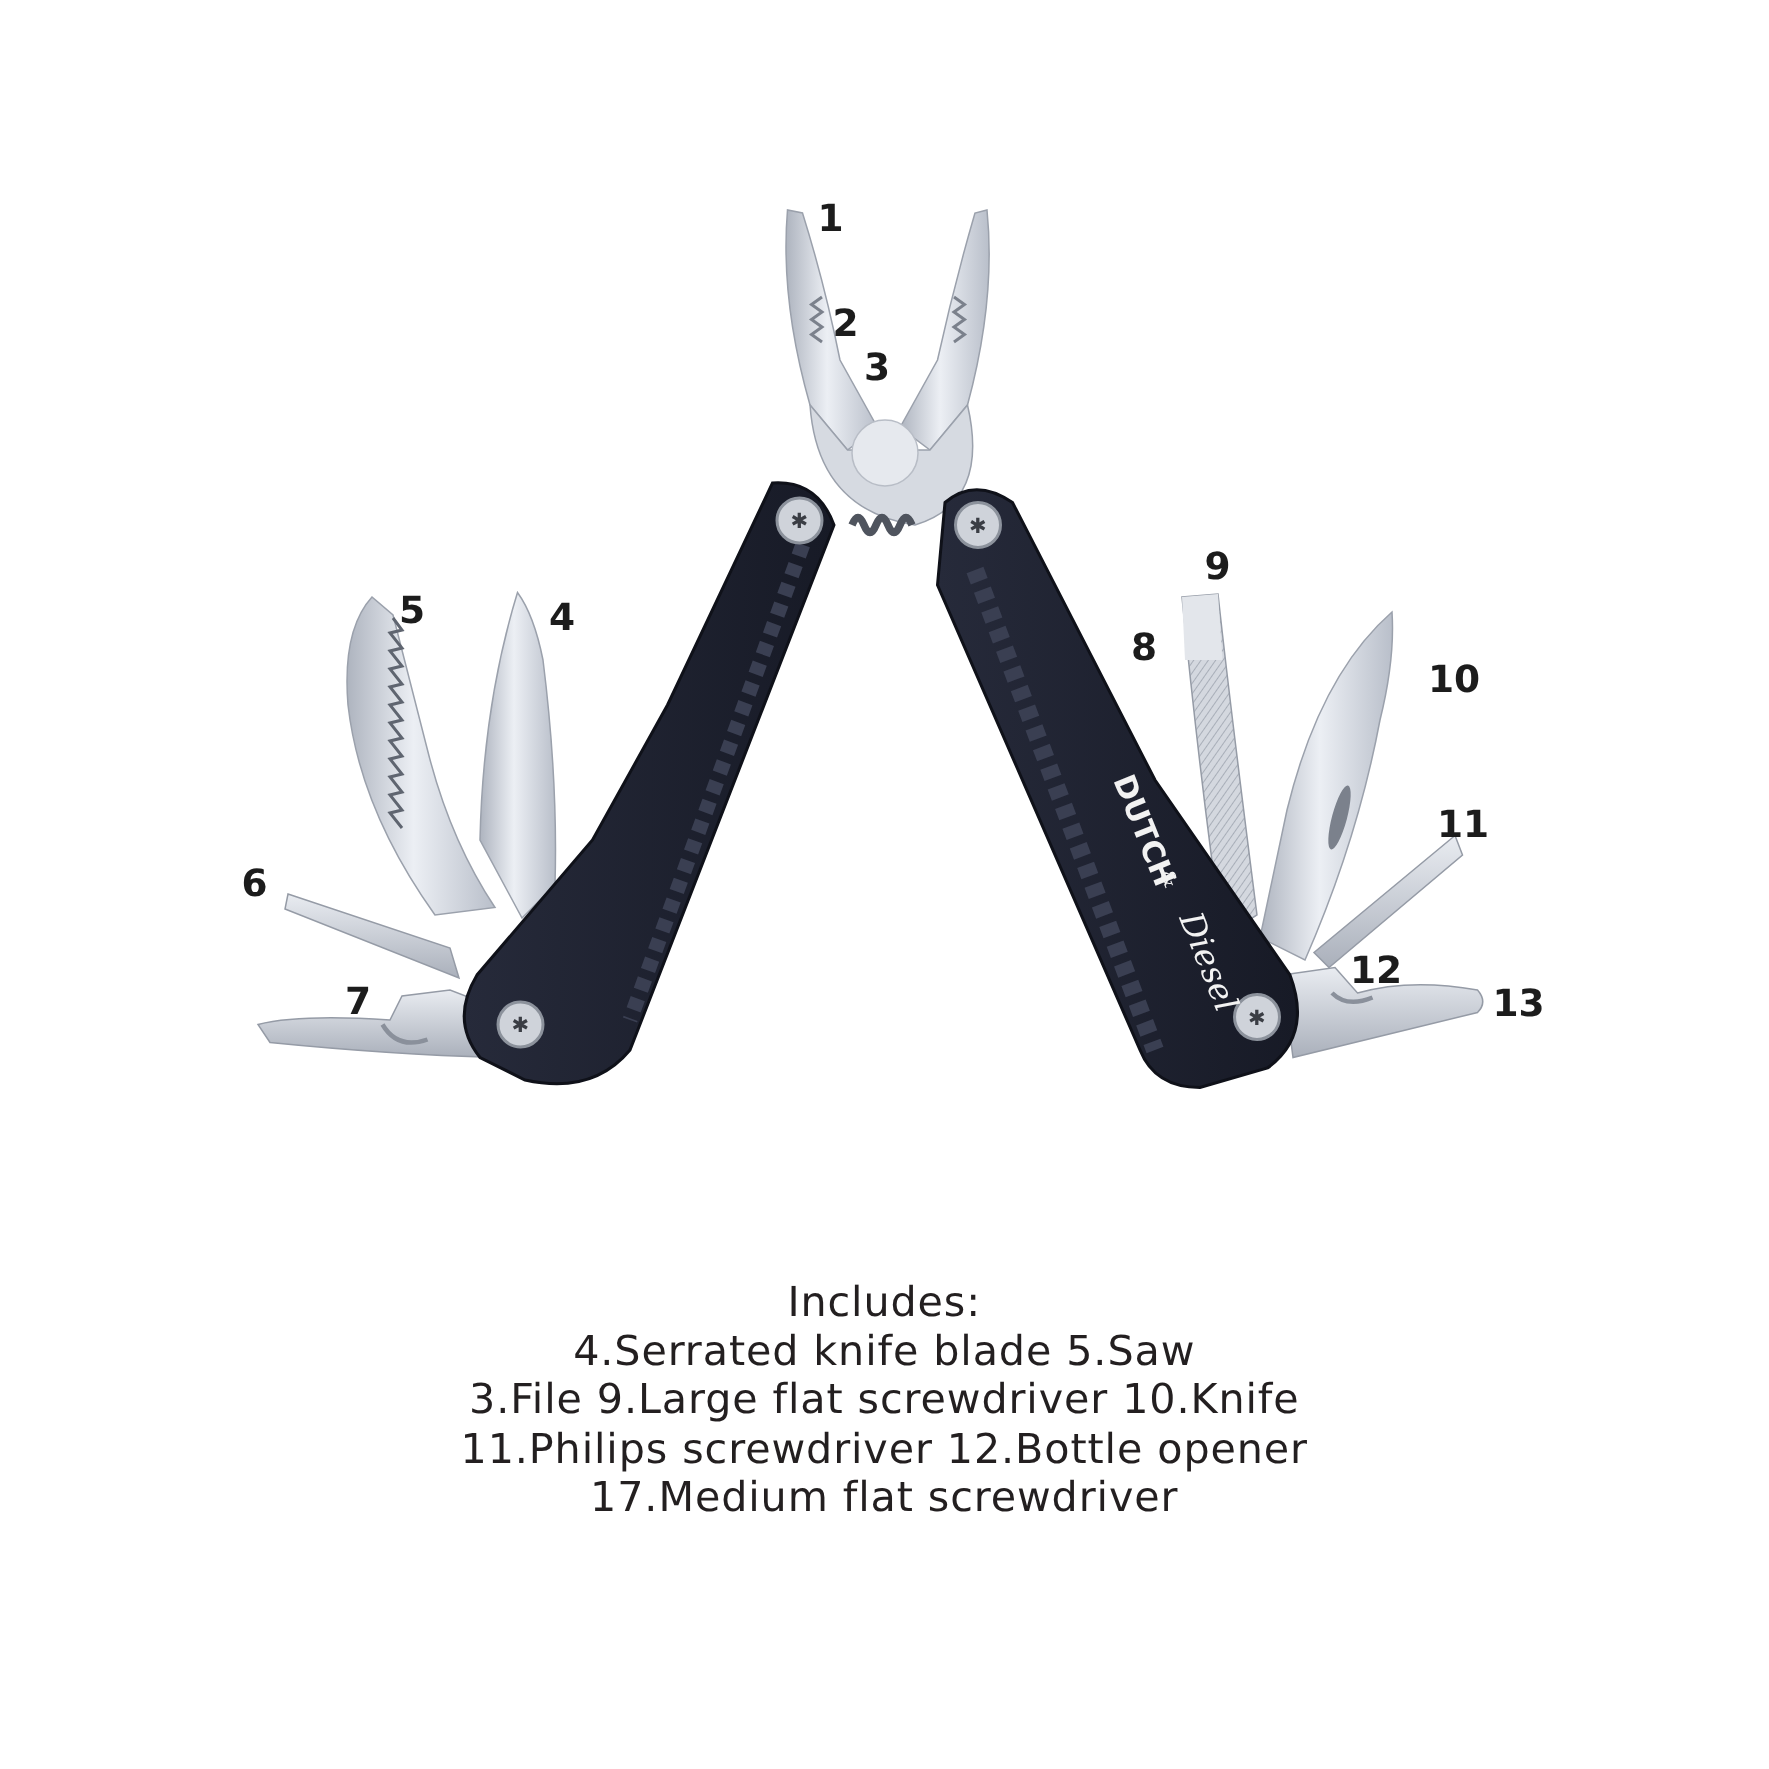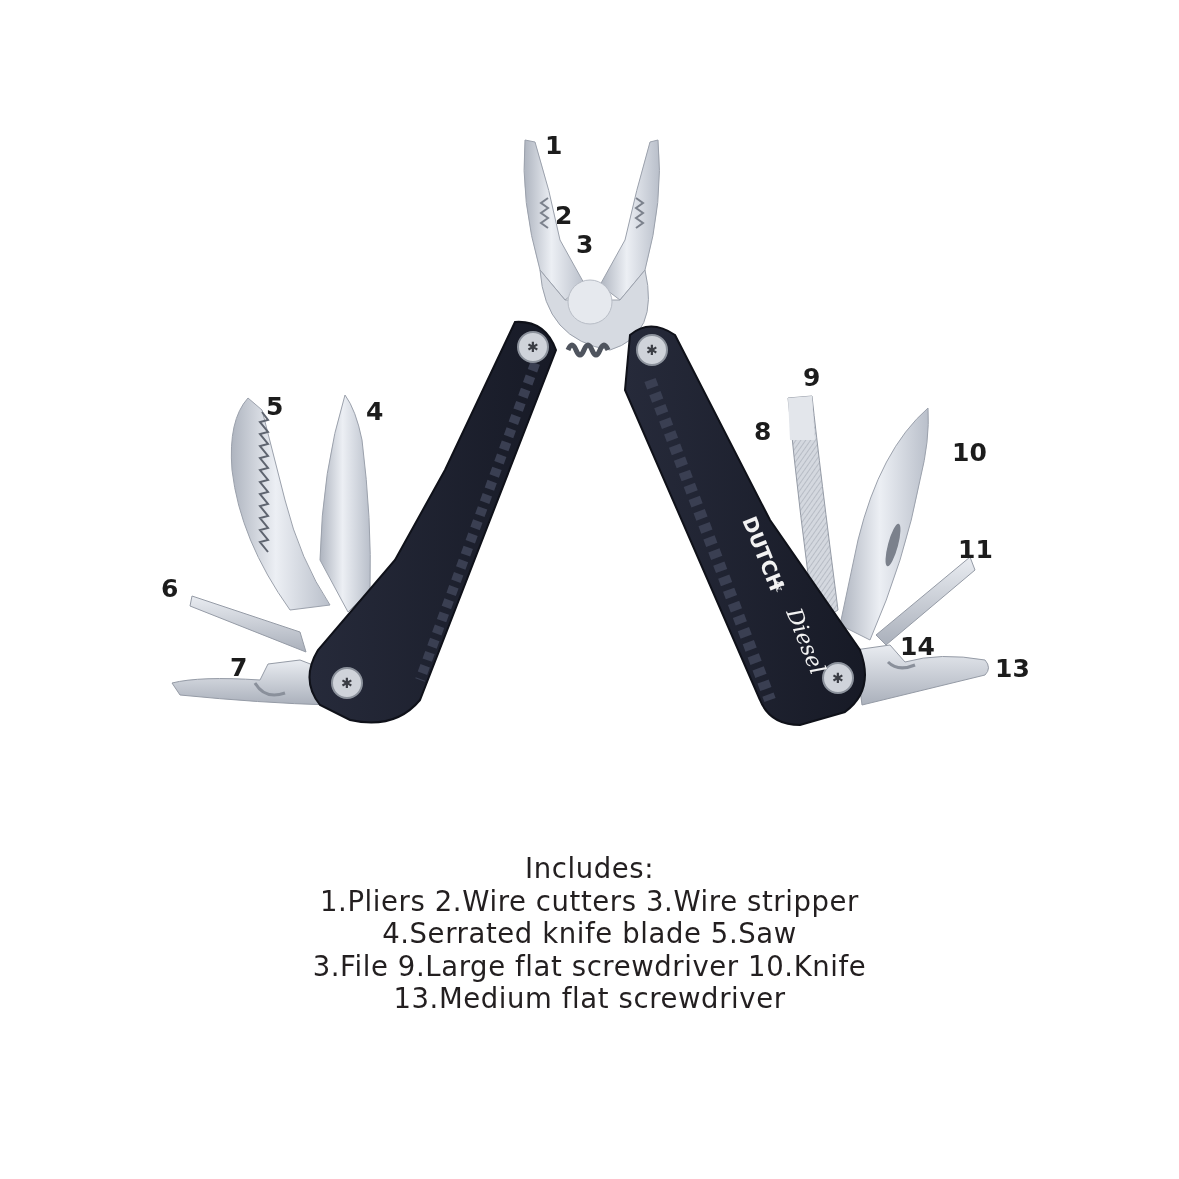--- a/index.html
+++ b/index.html
@@ -108,22 +108,22 @@
 <div class="callout" style="left:555px;top:203px;">2</div>
 <div class="callout" style="left:576px;top:232px;">3</div>
 <div class="callout" style="left:366px;top:399px;">4</div>
 <div class="callout" style="left:266px;top:394px;">5</div>
 <div class="callout" style="left:161px;top:576px;">6</div>
 <div class="callout" style="left:230px;top:655px;">7</div>
 <div class="callout" style="left:754px;top:419px;">8</div>
 <div class="callout" style="left:803px;top:365px;">9</div>
 <div class="callout" style="left:933px;top:440px;margin-left:19px;">10</div>
 <div class="callout" style="left:958px;top:537px;">11</div>
-<div class="callout" style="left:900px;top:634px;">14</div>
+<div class="callout" style="left:900px;top:634px;">12</div>
 <div class="callout" style="left:995px;top:656px;">13</div>
 
 <div class="caption">
   <div>Includes:</div>
-  <div>1.Pliers 2.Wire cutters 3.Wire stripper</div>
   <div>4.Serrated knife blade 5.Saw</div>
   <div>3.File 9.Large flat screwdriver 10.Knife</div>
-  <div>13.Medium flat screwdriver</div>
+  <div>11.Philips screwdriver 12.Bottle opener</div>
+  <div>17.Medium flat screwdriver</div>
 </div>
 
 </body></html>

